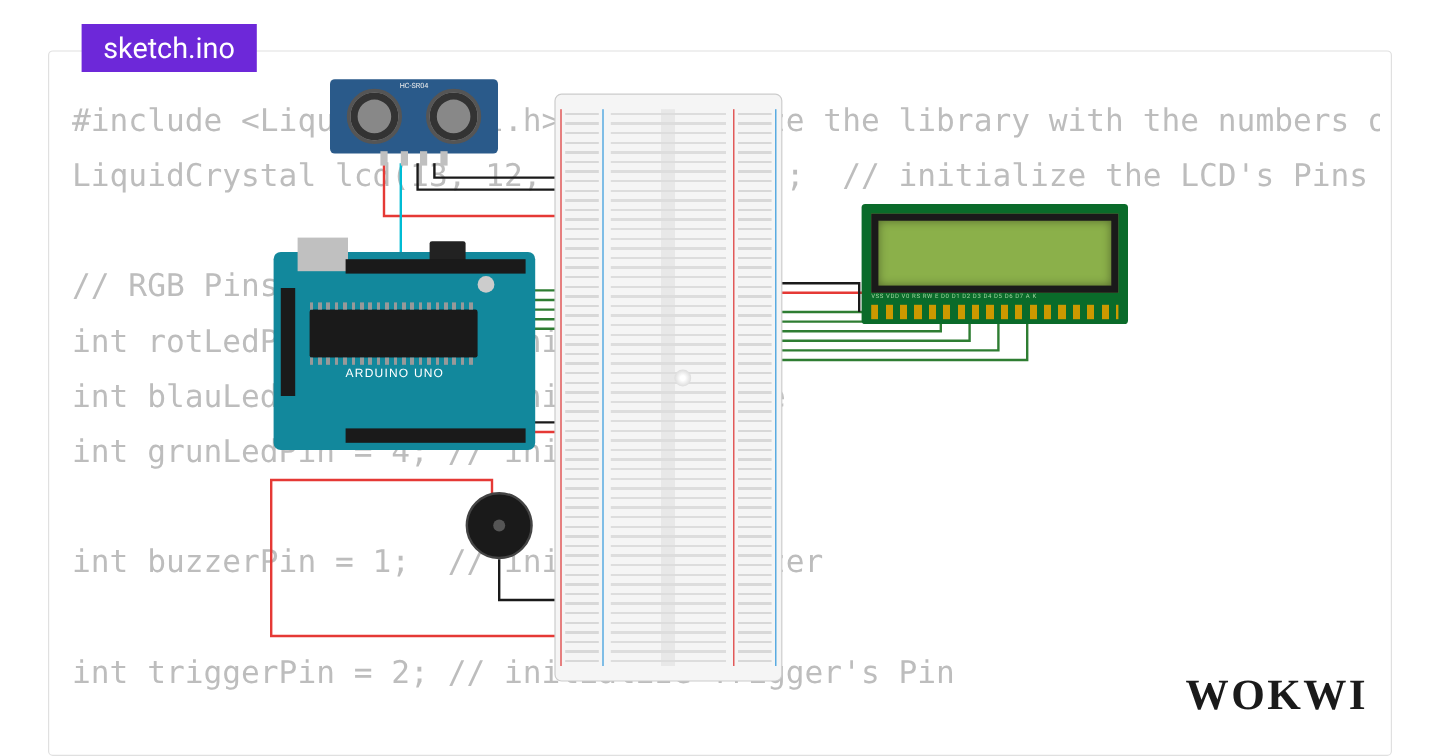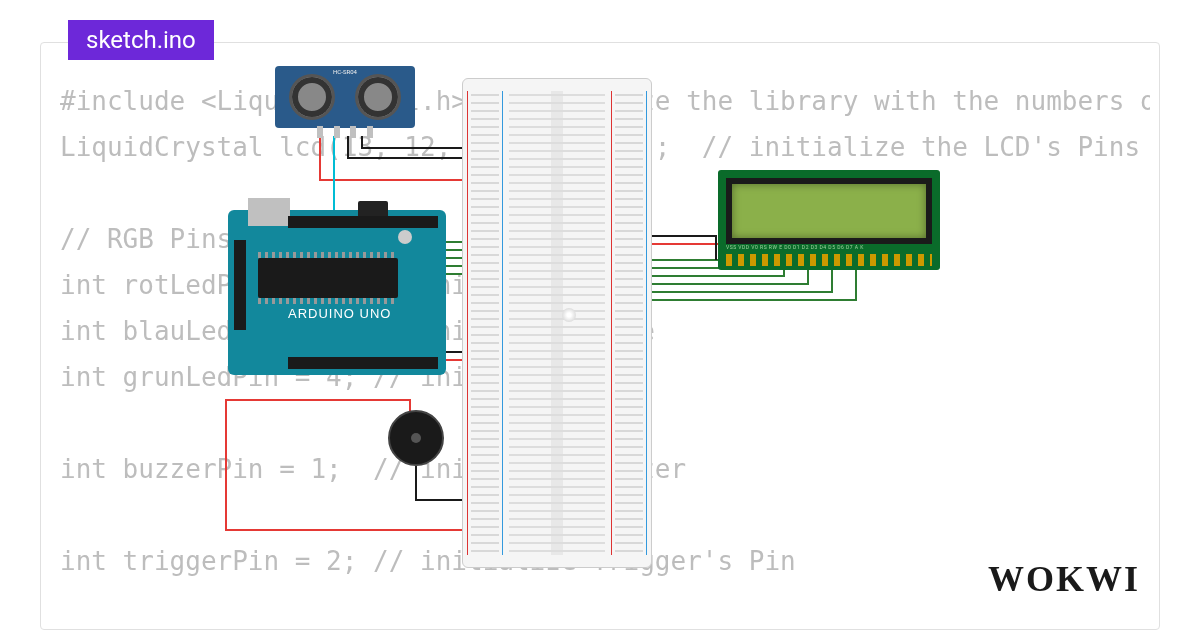--- a/index.html
+++ b/index.html
@@ -133,21 +133,21 @@
   }
   .arduino .chip::before { top: -6px; }
   .arduino .chip::after { bottom: -6px; }
   .arduino .header-top, .arduino .header-bot, .arduino .header-left {
     position: absolute; background: #1a1a1a;
   }
   .arduino .header-top { top: 6px; right: 8px; width: 150px; height: 12px; }
   .arduino .header-bot { bottom: 6px; right: 8px; width: 150px; height: 12px; }
   .arduino .header-left { top: 30px; left: 6px; width: 12px; height: 90px; }
   .arduino .txt {
-    position: absolute; color: #fff; font-size: 13px; font-family: sans-serif;
+    position: absolute; color: #fff; font-size: 10px; font-family: sans-serif;
     top: 96px; left: 60px; letter-spacing: 1px;
   }
   .arduino .reset {
     position: absolute; top: 20px; left: 170px;
     width: 14px; height: 14px; background: #ccc; border-radius: 50%;
   }
   
   .buzzer {
     position: absolute;
     top: 350px; left: 258px;

